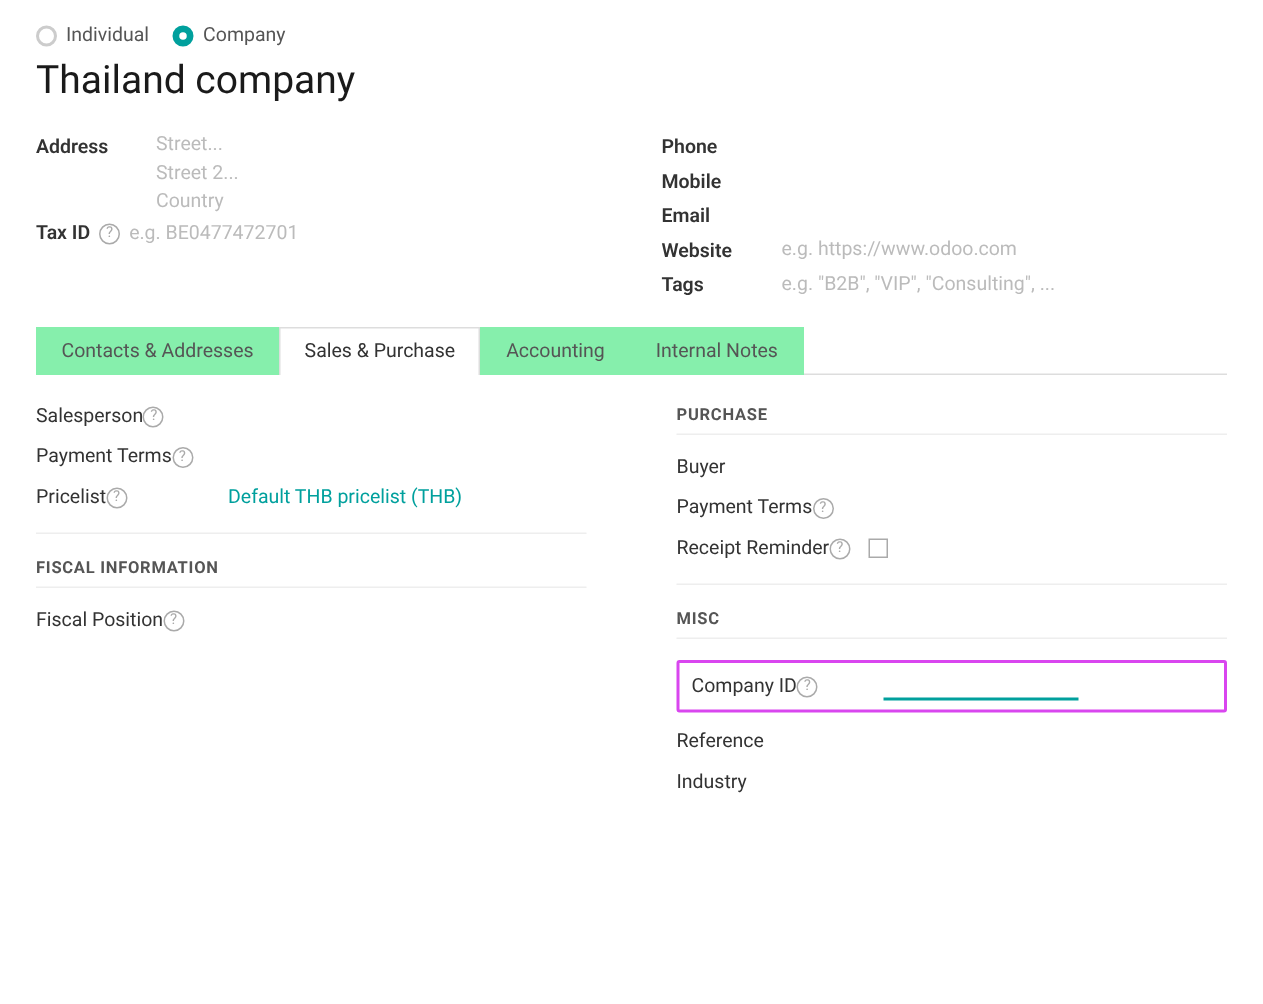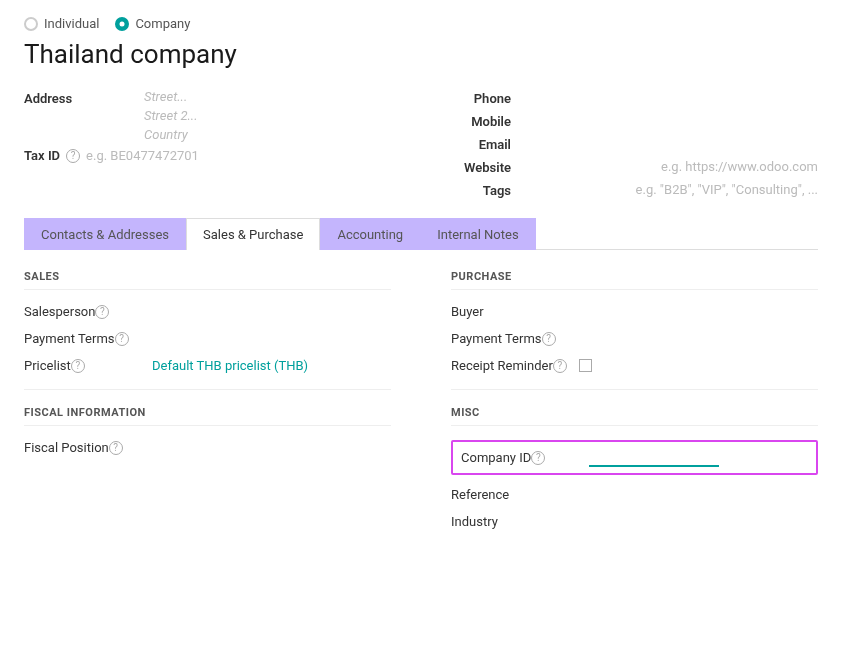--- a/index.html
+++ b/index.html
@@ -55,21 +55,20 @@
     .form-section {
       display: grid;
       grid-template-columns: 1fr 1fr;
       gap: 0 40px;
       margin-bottom: 20px;
     }
     .field-row {
       display: flex;
       align-items: flex-start;
       margin-bottom: 6px;
-      gap: 40px;
     }
     .field-label {
       font-weight: 600;
       font-size: 13px;
       color: #333;
       min-width: 80px;
       padding-top: 2px;
     }
     .field-label.right {
       min-width: 70px;
@@ -80,21 +79,20 @@
       flex: 1;
     }
     .field-value.placeholder {
       color: #bbb;
     }
     .address-block {
       display: flex;
       flex-direction: column;
       gap: 4px;
       flex: 1;
-      font-style: italic;
     }
     .address-line {
       color: #bbb;
       font-size: 13px;
     }
     .address-row {
       display: flex;
       gap: 40px;
     }
     .address-row span {
@@ -126,21 +124,20 @@
     }
     .right-section {
       display: flex;
       flex-direction: column;
       gap: 6px;
     }
     .right-field {
       display: flex;
       align-items: center;
       gap: 10px;
-      text-align: right;
     }
     .right-field .field-label {
       min-width: 70px;
     }
     .right-field .field-value {
       color: #bbb;
     }
     
     .tabs-container {
       display: flex;
@@ -148,21 +145,21 @@
       margin-bottom: 20px;
       margin-top: 8px;
     }
     .tab {
       padding: 8px 16px;
       font-size: 13px;
       cursor: pointer;
       border: 1px solid transparent;
       border-bottom: none;
       color: #555;
-      background: #c4b5fd;
+      background: #86efac;
       margin-bottom: -1px;
     }
     .tab.active {
       border-color: #ddd;
       border-bottom-color: #fff;
       color: #333;
       font-weight: 400;
       background: #fff;
     }
     
@@ -313,21 +310,20 @@
   </div>
   <div class="tab">
     <span>Internal Notes</span>
   </div>
 </div>
 
 <div class="tab-content">
 
   <div>
 
-    <div class="section-header">SALES</div>
 
     <div class="form-field">
       <div class="form-field-label">
         <span>Salesperson</span>
         <span class="help-icon">?</span>
       </div>
       <div class="form-field-value"></div>
     </div>
 
     <div class="form-field">

